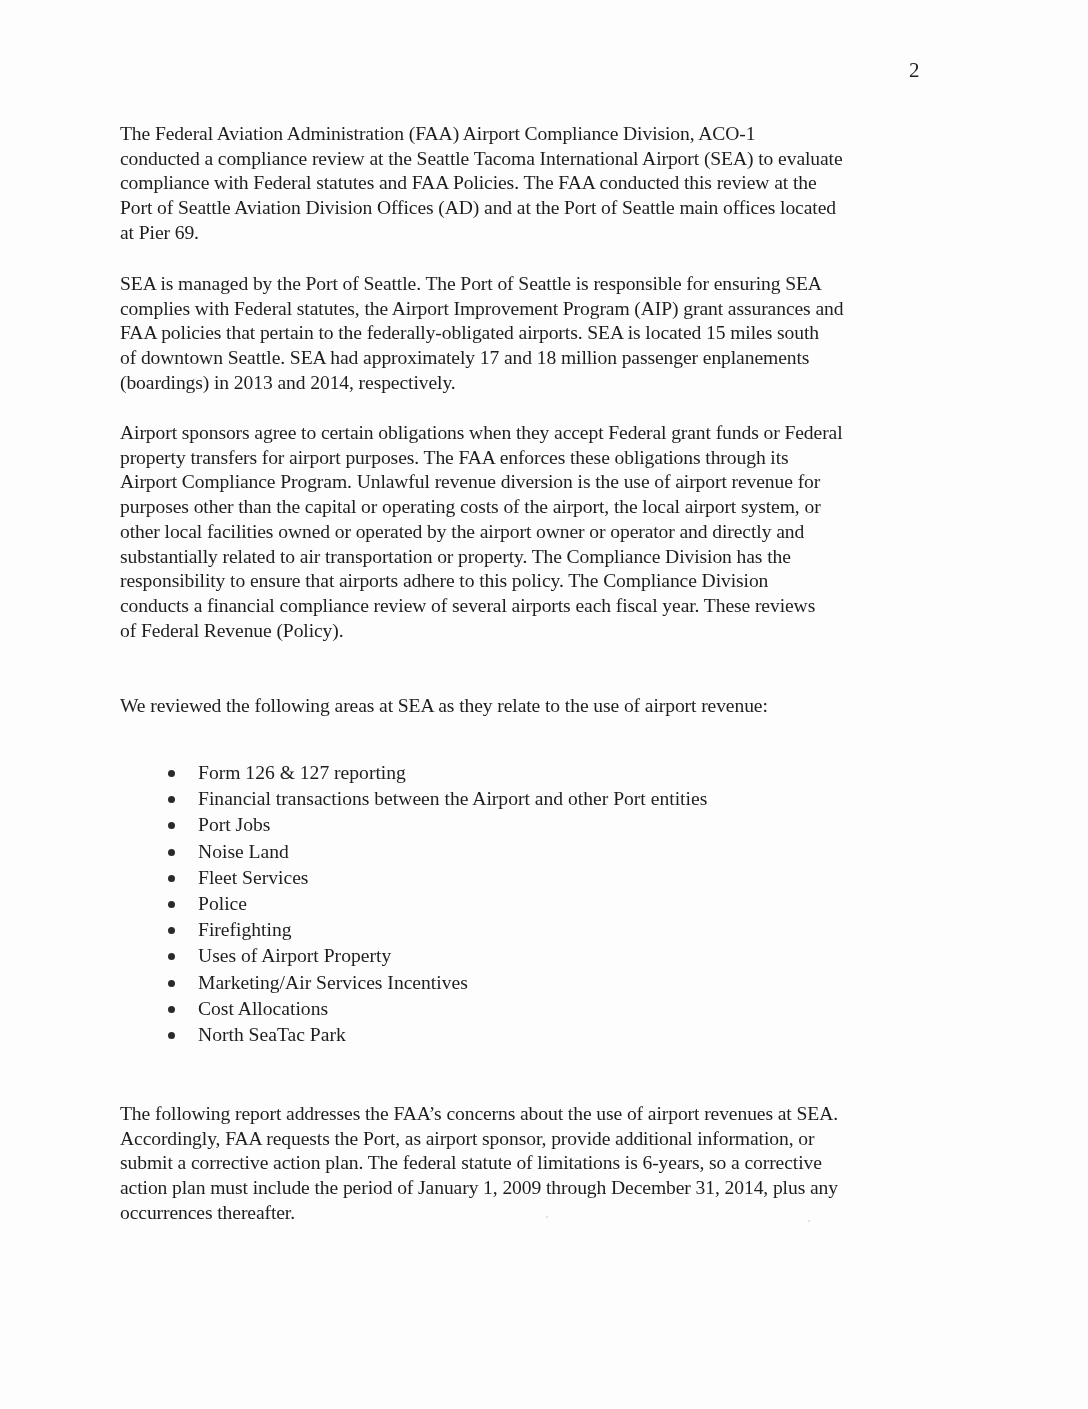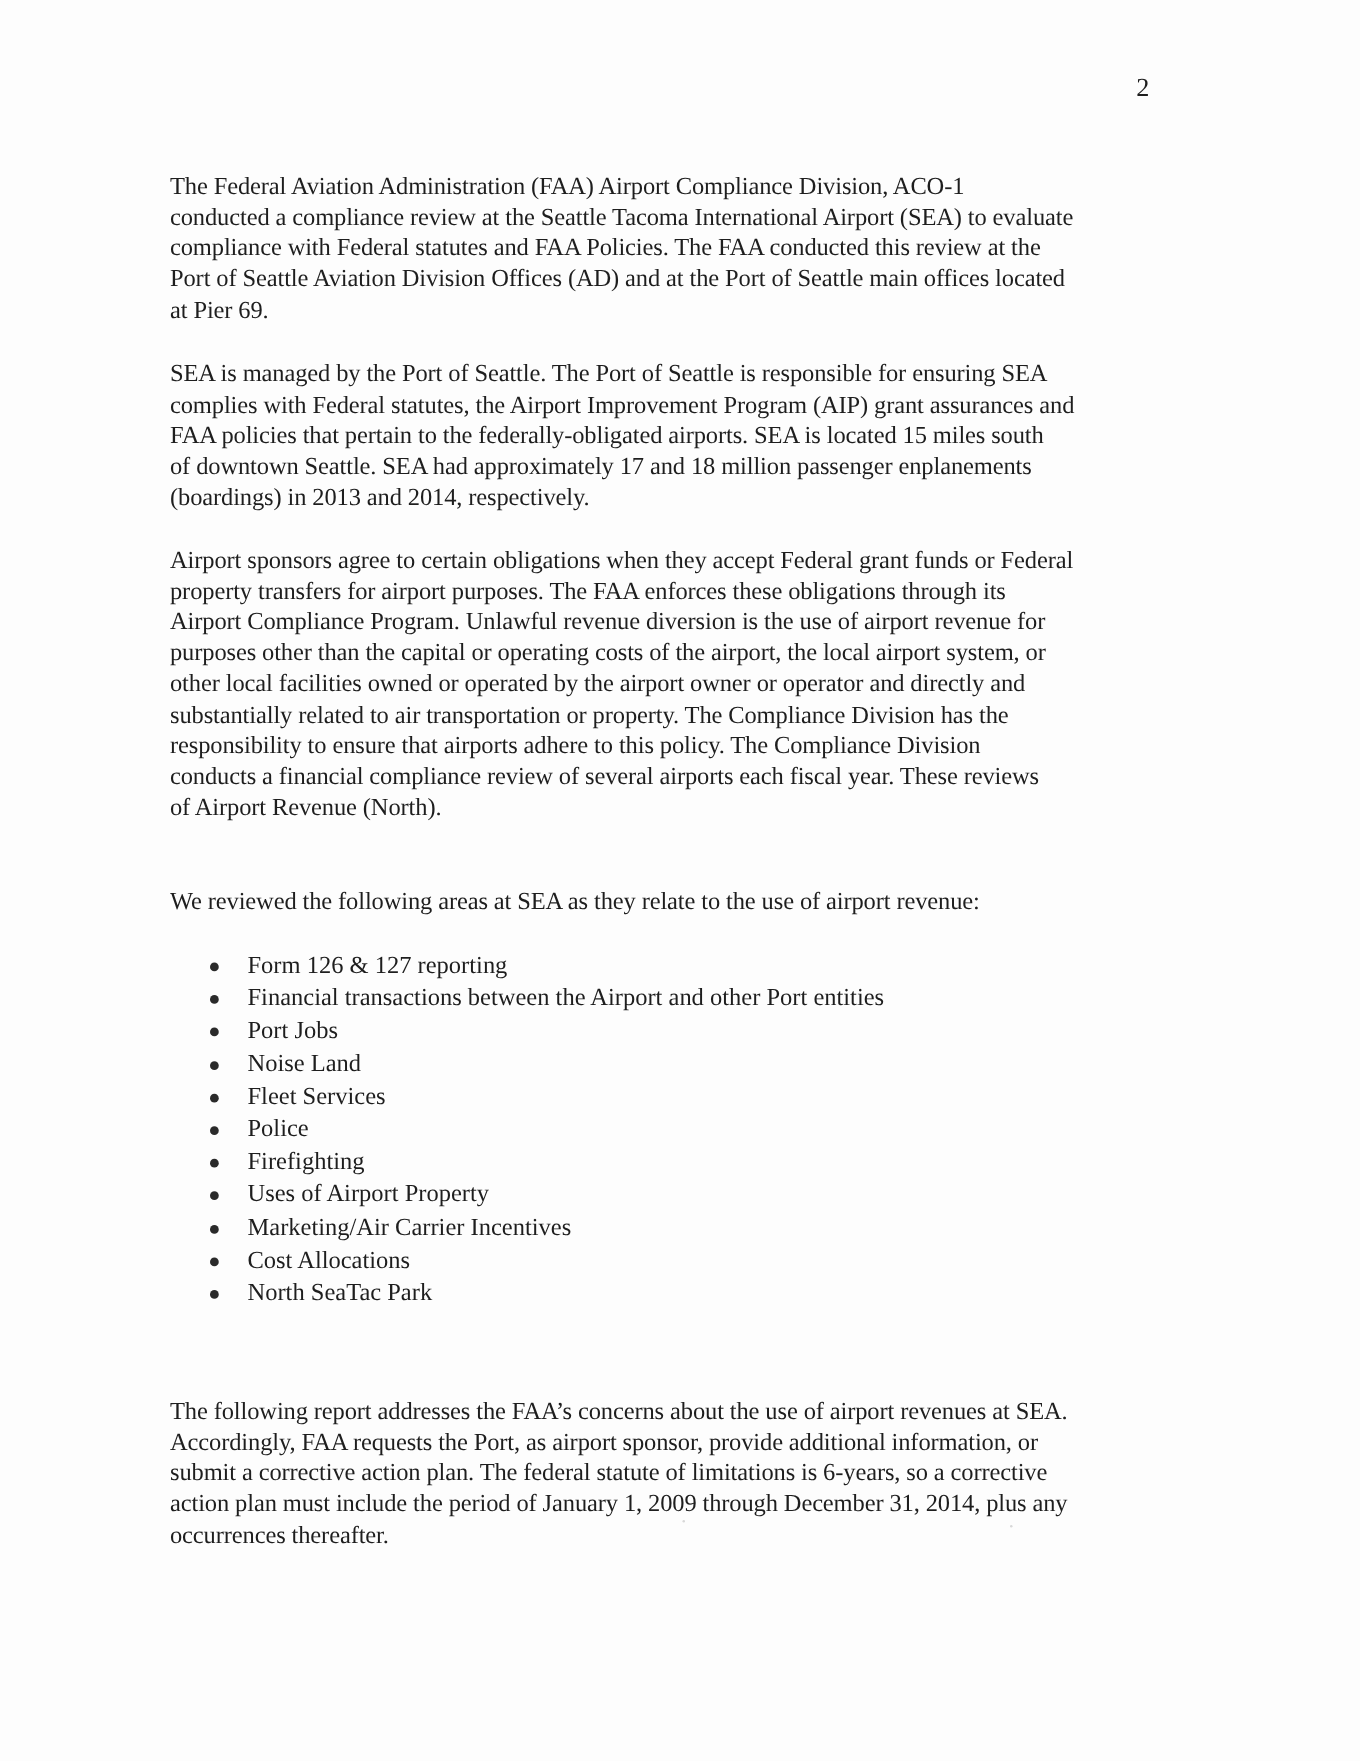--- a/index.html
+++ b/index.html
@@ -28,21 +28,21 @@
       left: 909px;
       font-size: 21px;
       line-height: 24px;
     }
     .para {
       position: absolute;
       left: 120px;
       width: 820px;
       font-size: 19.6px;
       line-height: 24.7px;
-      margin: 16px;
+      margin: 0;
       letter-spacing: -0.1px;
     }
     .line {
       display: block;
       white-space: nowrap;
     }
     #p1 { top: 122px; }
     #p2 { top: 272px; }
     #p3 { top: 421px; }
     #p4 { top: 694px; }
@@ -104,37 +104,37 @@
 
   <p class="para" id="p3">
     <span class="line">Airport sponsors agree to certain obligations when they accept Federal grant funds or Federal</span>
     <span class="line">property transfers for airport purposes.  The FAA enforces these obligations through its</span>
     <span class="line">Airport Compliance Program.  Unlawful revenue diversion is the use of airport revenue for</span>
     <span class="line">purposes other than the capital or operating costs of the airport, the local airport system, or</span>
     <span class="line">other local facilities owned or operated by the airport owner or operator and directly and</span>
     <span class="line">substantially related to air transportation or property.  The Compliance Division has the</span>
     <span class="line">responsibility to ensure that airports adhere to this policy.  The Compliance Division</span>
     <span class="line">conducts a financial compliance review of several airports each fiscal year.  These reviews</span>
-    <span class="line">of Airport Revenue (North).</span>
+    <span class="line">of Federal Revenue (Policy).</span>
   </p>
 
   <p class="para" id="p4">
     <span class="line">We reviewed the following areas at SEA as they relate to the use of airport revenue:</span>
   </p>
 
   <ul class="bullet-list">
     <li class="bullet-item"><span class="bullet-dot"></span><span>Form 126 &amp; 127 reporting</span></li>
     <li class="bullet-item"><span class="bullet-dot"></span><span>Financial transactions between the Airport and other Port entities</span></li>
     <li class="bullet-item"><span class="bullet-dot"></span><span>Port Jobs</span></li>
     <li class="bullet-item"><span class="bullet-dot"></span><span>Noise Land</span></li>
     <li class="bullet-item"><span class="bullet-dot"></span><span>Fleet Services</span></li>
     <li class="bullet-item"><span class="bullet-dot"></span><span>Police</span></li>
     <li class="bullet-item"><span class="bullet-dot"></span><span>Firefighting</span></li>
     <li class="bullet-item"><span class="bullet-dot"></span><span>Uses of Airport Property</span></li>
-    <li class="bullet-item"><span class="bullet-dot"></span><span>Marketing/Air Carrier Incentives</span></li>
+    <li class="bullet-item"><span class="bullet-dot"></span><span>Marketing/Air Services Incentives</span></li>
     <li class="bullet-item"><span class="bullet-dot"></span><span>Cost Allocations</span></li>
     <li class="bullet-item"><span class="bullet-dot"></span><span>North SeaTac Park</span></li>
   </ul>
 
   <p class="para" id="p5">
     <span class="line">The following report addresses the FAA’s concerns about the use of airport revenues at SEA.</span>
     <span class="line">Accordingly, FAA requests the Port, as airport sponsor, provide additional information, or</span>
     <span class="line">submit a corrective action plan.  The federal statute of limitations is 6-years, so a corrective</span>
     <span class="line">action plan must include the period of January 1, 2009 through December 31, 2014, plus any</span>
     <span class="line">occurrences thereafter.</span>

